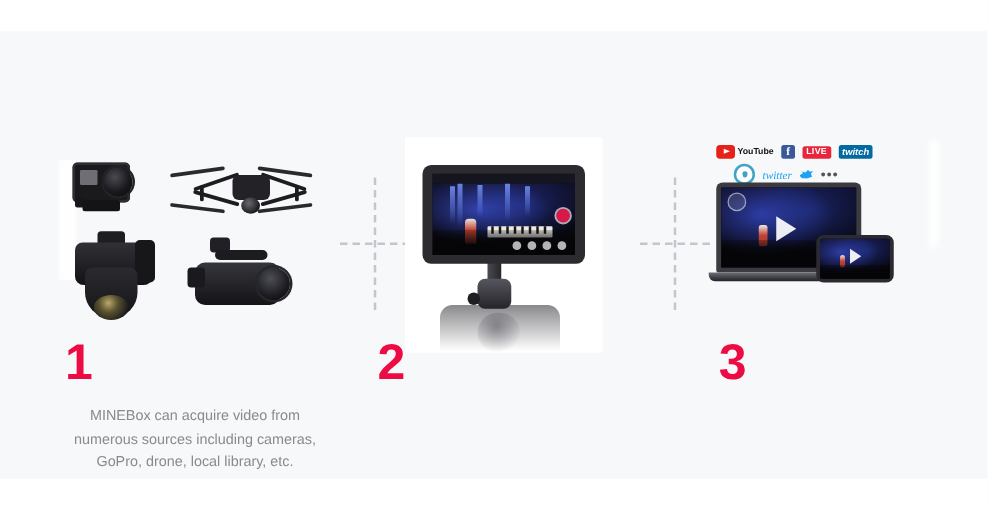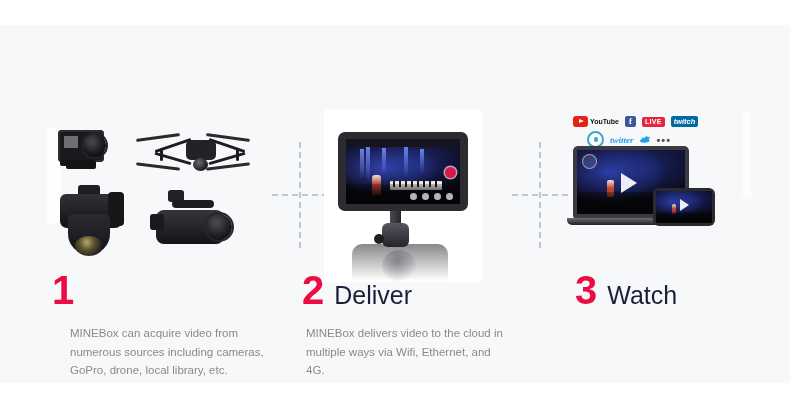--- a/index.html
+++ b/index.html
@@ -356,21 +356,21 @@
   .periscope {
     width: 13px; height: 13px; border-radius: 50%;
     background: #fff; border: 2px solid #40a4c4;
     display: flex; align-items: center; justify-content: center;
   }
   .periscope::after {
     content: ""; width: 4px; height: 5px; background: #40a4c4;
     border-radius: 50% 50% 50% 50% / 35% 35% 70% 70%;
   }
   .twitter-text {
-    color: #1da1f2; font-size: 9px; font-style: italic; font-weight: bold;
+    color: #1da1f2; font-size: 9px; font-style: italic; font-weight: normal;
     font-family: "Liberation Serif", serif;
   }
   .tw-bird {
     width: 11px; height: 9px; background: #1da1f2;
     clip-path: polygon(0% 60%, 28% 38%, 14% 22%, 44% 34%, 62% 10%, 78% 26%, 100% 20%, 84% 44%, 92% 70%, 56% 86%, 18% 84%);
   }
   .dots-more {
     color: #555; font-size: 11px; letter-spacing: 1px; font-weight: bold;
   }
 
@@ -474,33 +474,32 @@
         <div class="cam-body"></div>
         <div class="cam-vf"></div>
         <div class="cam-lens"></div>
       </div>
 
     </div>
 
     <div class="step-head" style="left:10px; top:158px;">
       <span class="step-num">1</span>
     </div>
-    <div class="step-body" style="left:28px; top:212px; width:200px;">MINEBox can acquire video from numerous sources including cameras, GoPro, drone, local library, etc.</div>
+    <div class="step-body" style="left:14px; top:212px; width:200px;text-align:center;">MINEBox can acquire video from numerous sources including cameras, GoPro, drone, local library, etc.</div>
   </div>
 
   <div class="divider divider-1">
     <div class="v"></div>
     <div class="h"></div>
   </div>
 
   <div class="col col-2">
 
     <div class="step-head" style="left:10px; top:158px;">
       <span class="step-num">2</span>
-      <span class="step-label">Deliver</span>
     </div>
 
     <div class="art">
       <div class="photo2">
 
         <div class="cam-ghost"></div>
         <div class="cam-ghost-lens"></div>
         <div class="mount-neck"></div>
         <div class="mount-ball"></div>
         <div class="mount-knob"></div>
@@ -531,21 +530,20 @@
             <div class="scr-btn" style="left:64px;"></div>
             <div class="scr-btn" style="left:76px;"></div>
             <div class="scr-btn" style="left:88px;"></div>
             <div class="scr-btn" style="left:100px;"></div>
           </div>
         </div>
 
       </div>
     </div>
 
-    <div class="step-body" style="left:14px; top:212px; width:205px;">MINEBox delivers video to the cloud in multiple ways via Wifi, Ethernet, and 4G.</div>
   </div>
 
   <div class="divider divider-2">
     <div class="v"></div>
     <div class="h"></div>
   </div>
 
   <div class="col col-3">
     <div class="art">
 
@@ -588,17 +586,16 @@
           <div class="vid-figure" style="left:16px; top:13px; width:4px; height:10px;"></div>
           <div class="vid-crowd"></div>
           <div class="vid-play" style="left:24px; top:8px; border-left-width:9px; border-top-width:6px; border-bottom-width:6px;"></div>
         </div>
       </div>
 
     </div>
 
     <div class="step-head" style="left:10px; top:158px;">
       <span class="step-num">3</span>
-      <span class="step-label">Watch</span>
     </div>
   </div>
 
 </div>
 
 </body></html>

